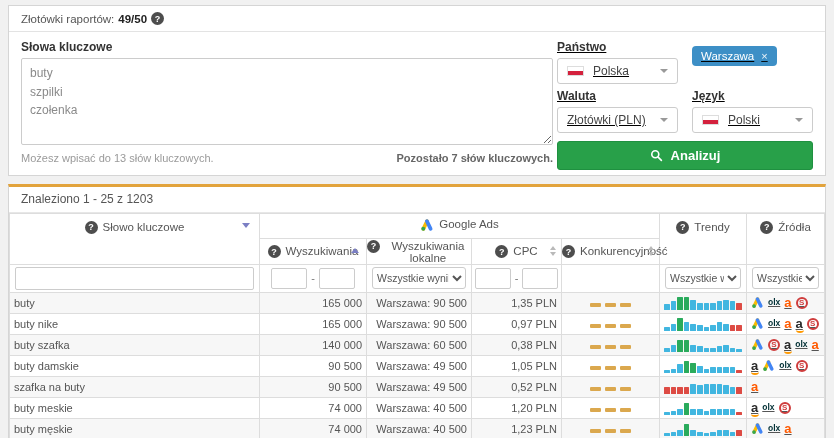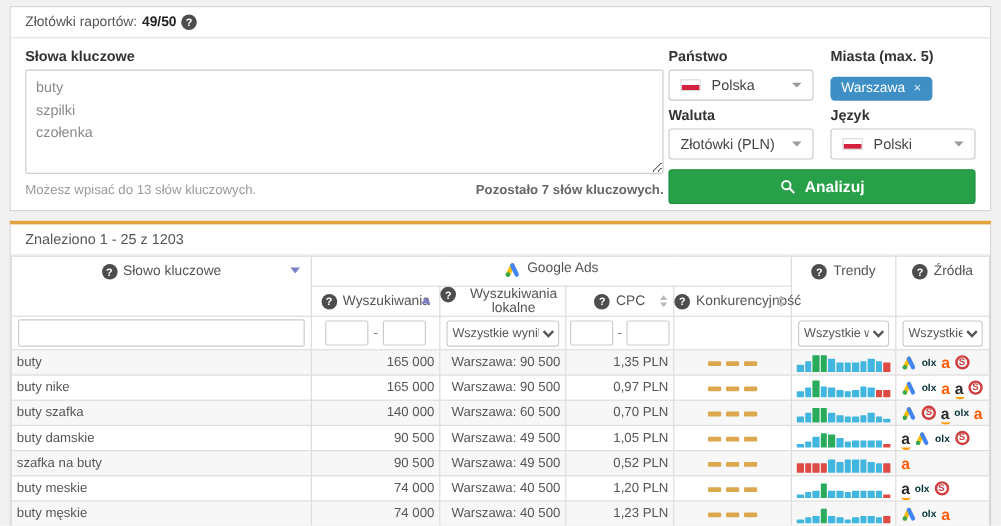--- a/index.html
+++ b/index.html
@@ -34,21 +34,21 @@
   .fieldlbl { display: block; font-size: 12px; font-weight: 700; color: #333; margin-bottom: 4px; }
   textarea.kw {
     width: 100%; height: 87px; border: 1px solid #ccc; border-radius: 2px;
     padding: 5px 8px; font-family: "Liberation Sans", sans-serif;
     font-size: 12px; line-height: 1.55; color: #8a8a8a; resize: vertical;
   }
   .hints { display: flex; justify-content: space-between; margin-top: 3px; font-size: 11px; color: #9a9a9a; }
   .hint-right { color: #666; font-weight: 700; }
 
   .fcol-right { width: 256px; flex: none; }
-  .rgrid { display: grid; grid-template-columns: 1fr 1fr; column-gap: 14px; row-gap: 5px; }
+  .rgrid { display: grid; grid-template-columns: 1fr 1fr; column-gap: 14px; row-gap: 5px; text-decoration: underline; }
   .selectbox {
     height: 26px; border: 1px solid #ccc; border-radius: 3px; background: #fff;
     display: flex; align-items: center; gap: 9px; padding: 0 9px;
     font-size: 12px; color: #444; cursor: pointer;
   }
   .caret {
     margin-left: auto; width: 0; height: 0;
     border-left: 4px solid transparent; border-right: 4px solid transparent;
     border-top: 4px solid #999; flex: none;
   }
@@ -105,21 +105,21 @@
   .kwt tbody td { height: 21px; font-size: 11px; color: #555; padding: 2px 4px; }
   .kwt tbody tr:nth-child(odd) { background: #f7f7f7; }
   td.c-kw { text-align: left; padding-left: 9px; }
   td.c-num { text-align: right; padding-right: 10px; }
   td.c-comp { text-align: center; }
   .dashes { display: inline-flex; gap: 4px; align-items: center; }
   .dashes i { width: 11px; height: 4px; border-radius: 1px; background: #dba84e; display: block; }
   td.c-trend { padding: 2px 4px; }
   .bars { display: flex; align-items: flex-end; gap: 1px; height: 15px; }
   .bars i { flex: 1; display: block; border-radius: .5px; min-height: 2px; }
-  td.c-src { padding-left: 6px; }
+  td.c-src { padding-left: 6px; text-decoration: underline; }
   .srcwrap { display: flex; align-items: center; gap: 4px; }
   .src-olx { color: #002f34; font-weight: 700; font-size: 8.5px; line-height: 1; }
   .src-allegro { color: #ff5a00; font-weight: 700; font-size: 13px; line-height: 1; }
   .src-amazon { color: #2b2b2b; font-weight: 700; font-size: 13px; line-height: 1; position: relative; }
   .src-amazon::after {
     content: ""; position: absolute; left: 0; bottom: -3px; width: 8px; height: 4px;
     border-bottom: 2px solid #ff9900; border-radius: 50%;
   }
   .src-skapiec {
     width: 12px; height: 12px; border: 2px solid #cf3d3d; border-radius: 50%;
@@ -157,21 +157,20 @@
         <div class="rgrid">
           <div>
             <label class="fieldlbl">Państwo</label>
             <div class="selectbox">
               <span class="flag"></span>
               <span>Polska</span>
               <span class="caret"></span>
             </div>
           </div>
           <div>
-            <label class="fieldlbl">Miasta (max. 5)</label>
             <div class="tagbox">
               <span class="tag">
                 <span>Warszawa</span>
                 <span class="x">×</span>
               </span>
             </div>
           </div>
           <div>
             <label class="fieldlbl">Waluta</label>
             <div class="selectbox">
@@ -396,21 +395,21 @@
                 <span class="src-amazon">a</span>
                 <span class="src-skapiec">S</span>
               </span>
     </td>
   </tr>
 
   <tr>
     <td class="c-kw">buty szafka</td>
     <td class="c-num">140 000</td>
     <td class="c-num">Warszawa: 60 500</td>
-    <td class="c-num">0,70 PLN</td>
+    <td class="c-num">0,38 PLN</td>
     <td class="c-comp">
       <span class="dashes">
                 <i></i>
                 <i></i>
                 <i></i>
               </span>
     </td>
     <td class="c-trend">
       <div class="bars">
                 <i style="height: 30%; background: rgb(65, 182, 224);"></i>

